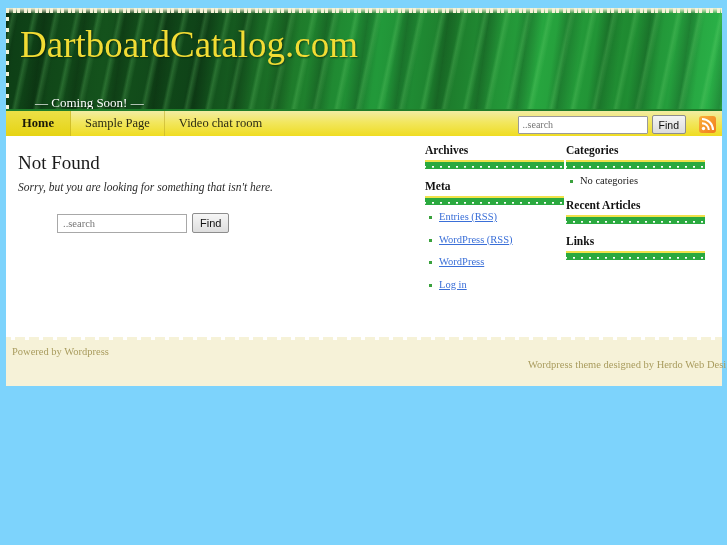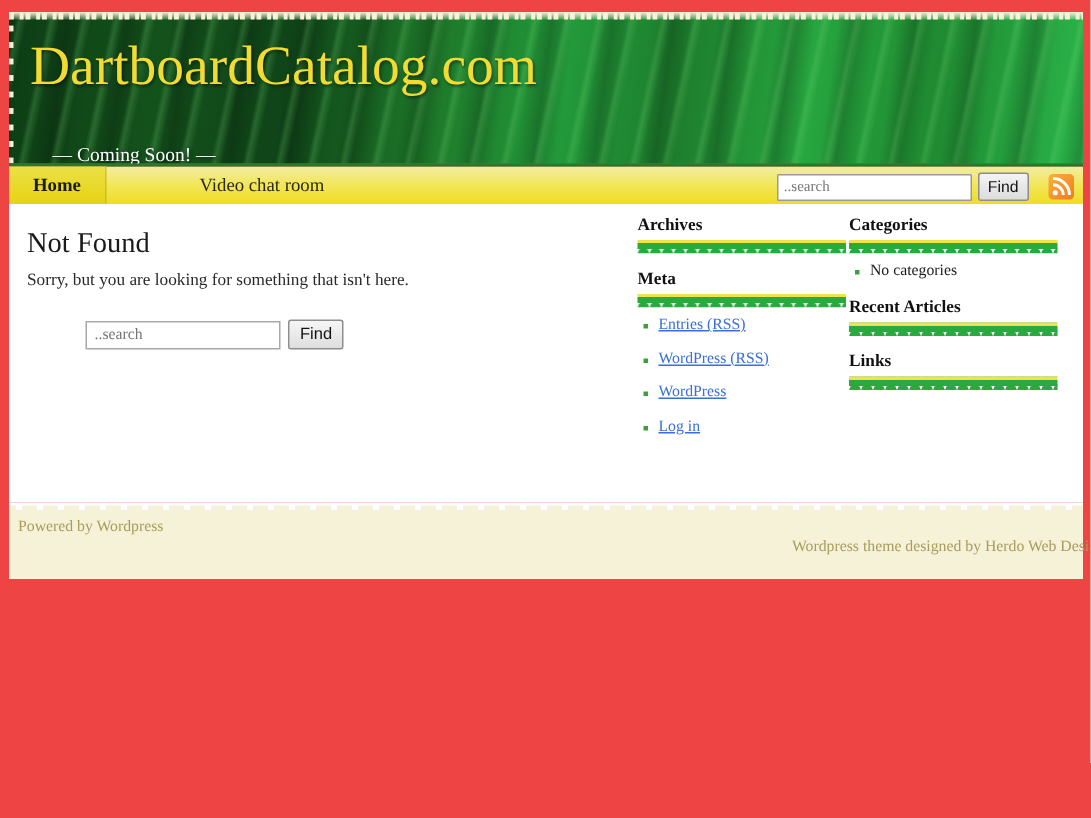--- a/index.html
+++ b/index.html
@@ -8,21 +8,21 @@
     width: 727px; height: 545px;
     background: #f6f2d8;
     font-family: "Liberation Serif", serif;
     overflow: hidden;
   }
 
   #page {
     position: relative;
     width: 727px;
     height: 545px;
-    background: #ef4444;
+    background: #7dd3fc;
   }
 
   
   .wrap {
     position: absolute;
     left: 6px;
     top: 8px;
     width: 716px;
   }
 
@@ -114,21 +114,20 @@
     height: 27px;
     background: linear-gradient(180deg, #f2eca3 0%, #f2e75f 45%, #efdc22 100%);
     border-top: 2px solid #1f7d2a;
   }
   .navlist {
     list-style: none;
     margin: 0; padding: 0;
     display: flex;
     height: 100%;
     align-items: stretch;
-    gap: 48px;
   }
   .navlist li {
     display: flex;
     align-items: center;
     padding: 0 14px;
     font-size: 12.5px;
     color: #2b2b13;
     font-family: "Liberation Serif", serif;
     border-right: 1px solid rgba(190,170,40,0.55);
     cursor: pointer;
@@ -204,20 +203,21 @@
     font-size: 19px;
     font-weight: normal;
     color: #1a1a1a;
     font-family: "Liberation Serif", serif;
   }
   p.notfound-text {
     margin: 7px 0 0 6px;
     font-size: 11.5px;
     color: #2a2a2a;
     font-family: "Liberation Serif", serif;
+    font-style: italic;
   }
   .content-search {
     margin: 20px 0 0 45px;
     display: flex;
     align-items: center;
     gap: 5px;
   }
   .content-search input {
     width: 130px;
     height: 19px;
@@ -350,20 +350,23 @@
     <div class="header">
       <h1 class="site-title">DartboardCatalog.com</h1>
       <p class="site-tagline">— Coming Soon! —</p>
     </div>
 
     <div class="navbar">
       <ul class="navlist">
         <li>
             <span>Home</span>
           </li>
+        <li>
+            <span>Sample Page</span>
+          </li>
         <li class="plain">
             <span>Video chat room</span>
           </li>
       </ul>
 
       <div class="nav-search">
         <input type="text" placeholder="..search" style="">
         <button>Find</button>
       </div>
 

